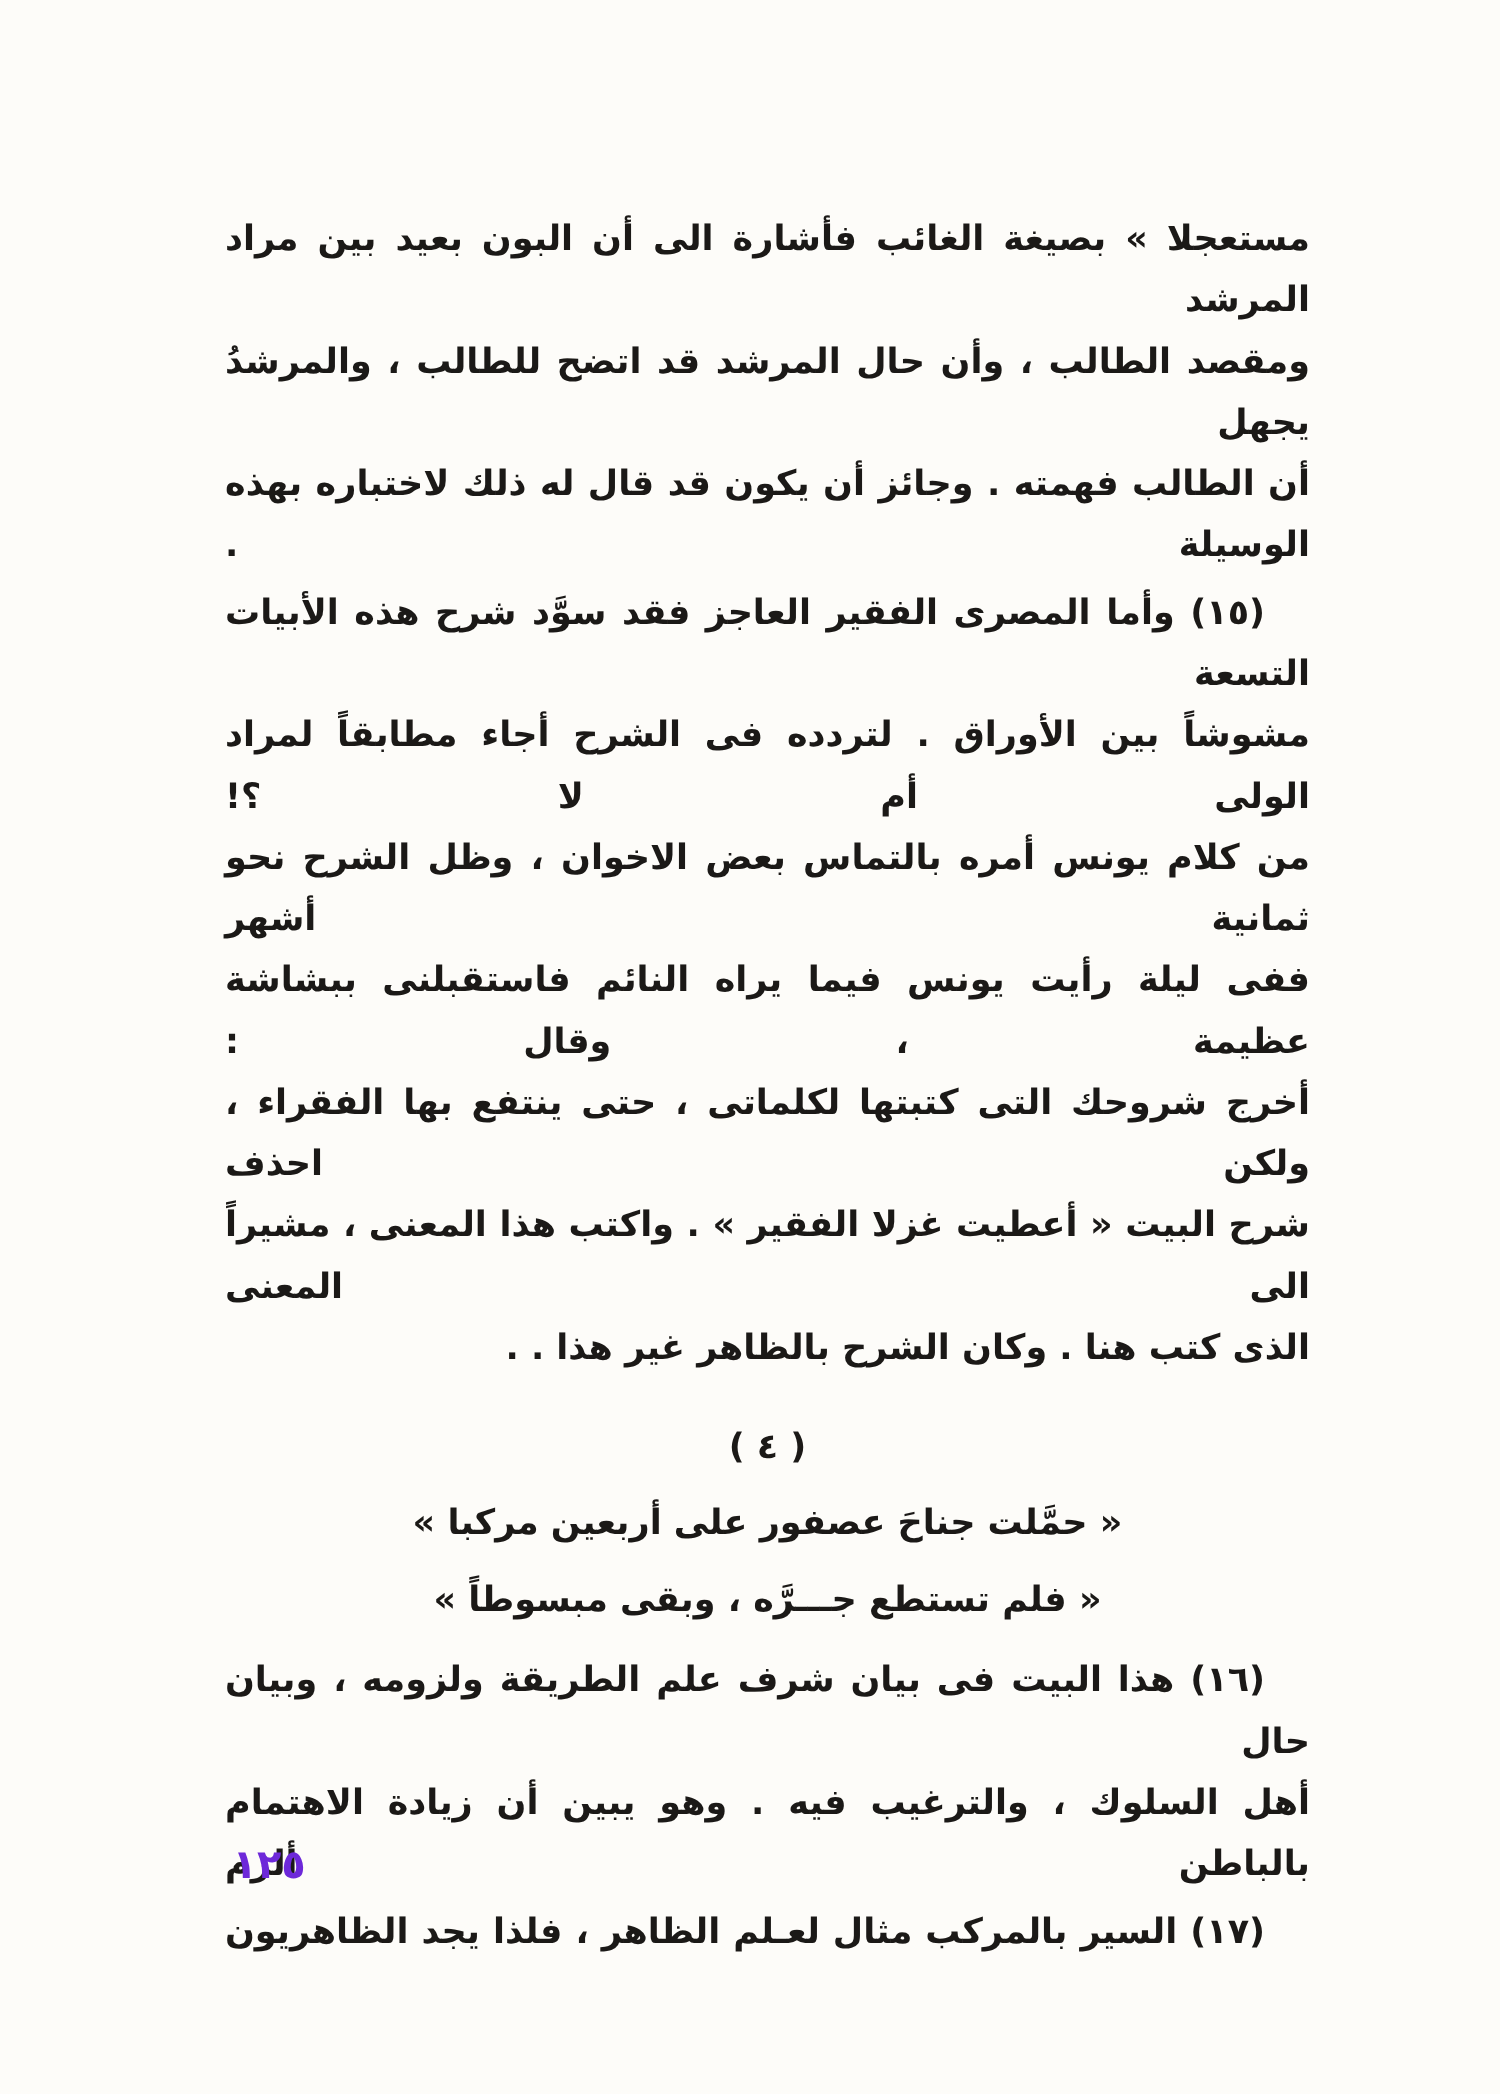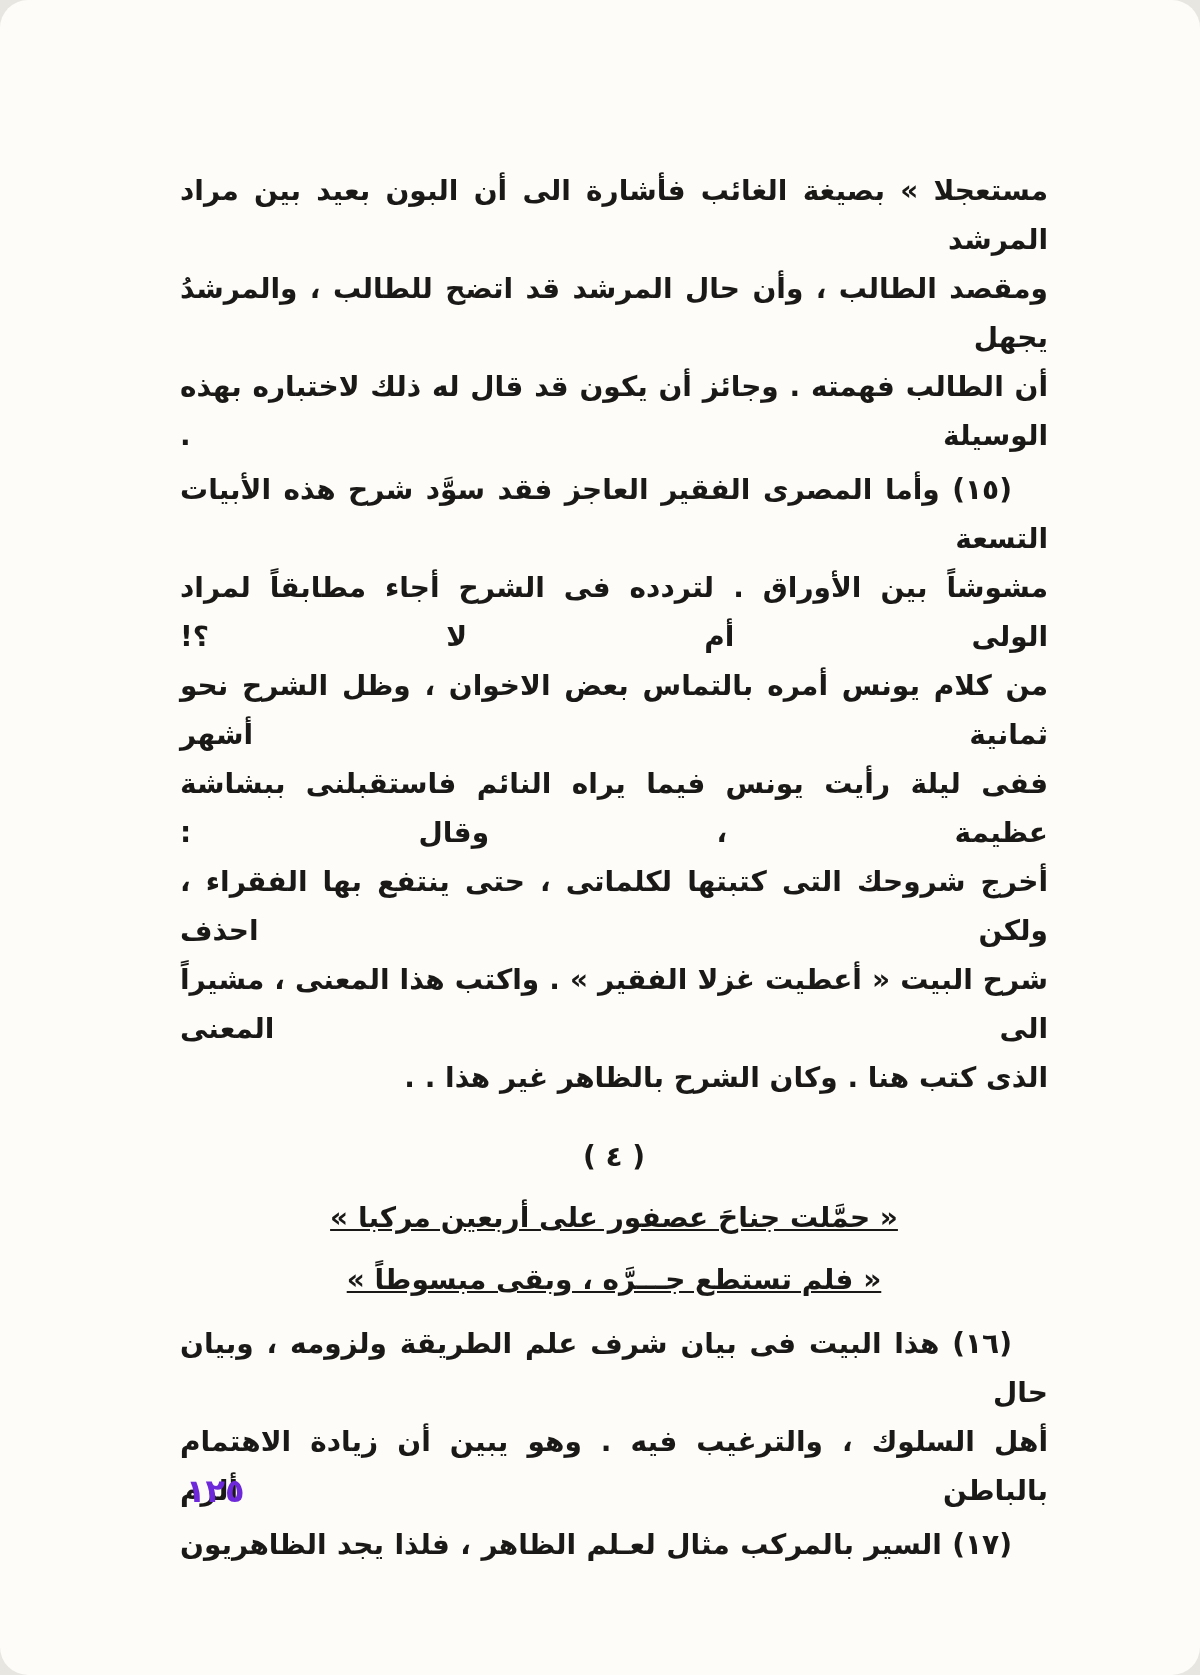--- a/index.html
+++ b/index.html
@@ -9,21 +9,20 @@
   }
   .page {
     position: relative;
     width: 1200px;
     height: 1675px;
     margin: 0 auto;
     background: #fdfcf9;
     overflow: hidden;
     font-family: "DejaVu Sans", sans-serif;
     color: #1b1917;
-    border-radius: 28px;
   }
   .text-block {
     position: absolute;
     top: 166px;
     right: 152px;
     width: 868px;
     direction: rtl;
     font-size: 28px;
     font-weight: 700;
     -webkit-font-smoothing: antialiased;
@@ -40,21 +39,20 @@
     margin: 30px 0 6px 0;
     line-height: 49px;
     text-align: center;
     text-align-last: center;
     letter-spacing: 4px;
   }
   .verse {
     line-height: 62px;
     text-align: left;
     text-align-last: center;
-    text-decoration: underline;
   }
   .verse + .paragraph { margin-top: 8px; }
   .page-number {
     position: absolute;
     left: 186px;
     top: 1472px;
     direction: ltr;
     font-size: 32px;
     font-weight: 700;
     letter-spacing: 3px;

